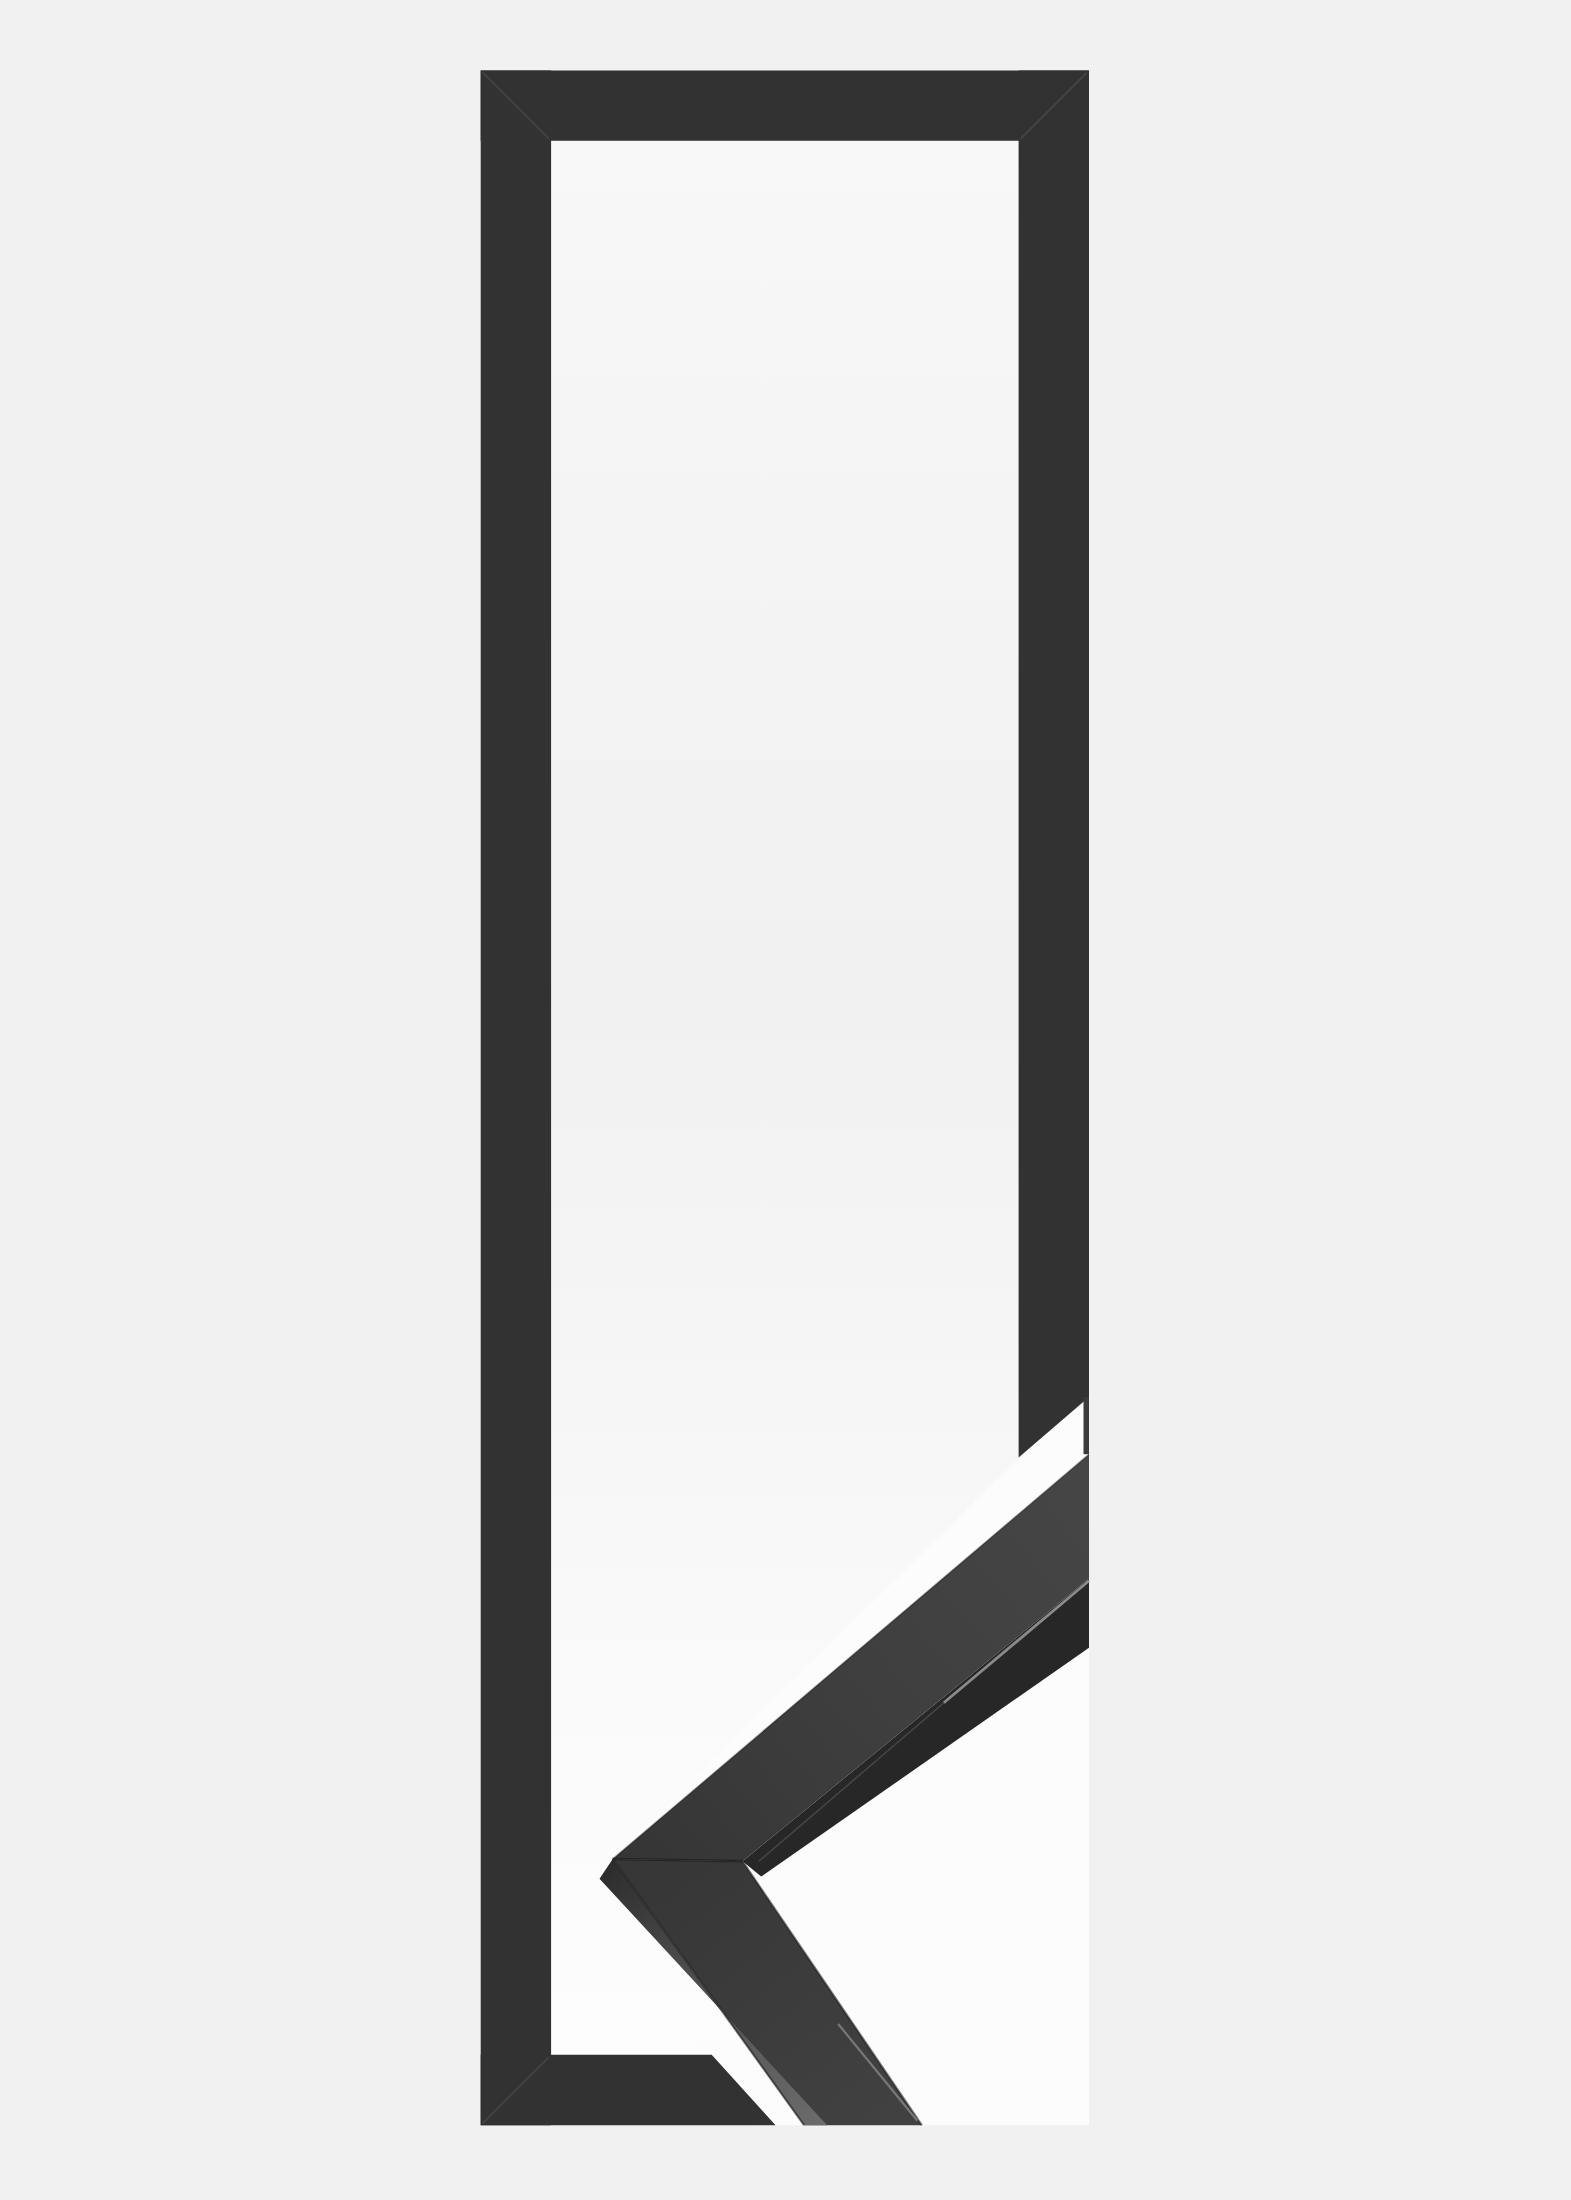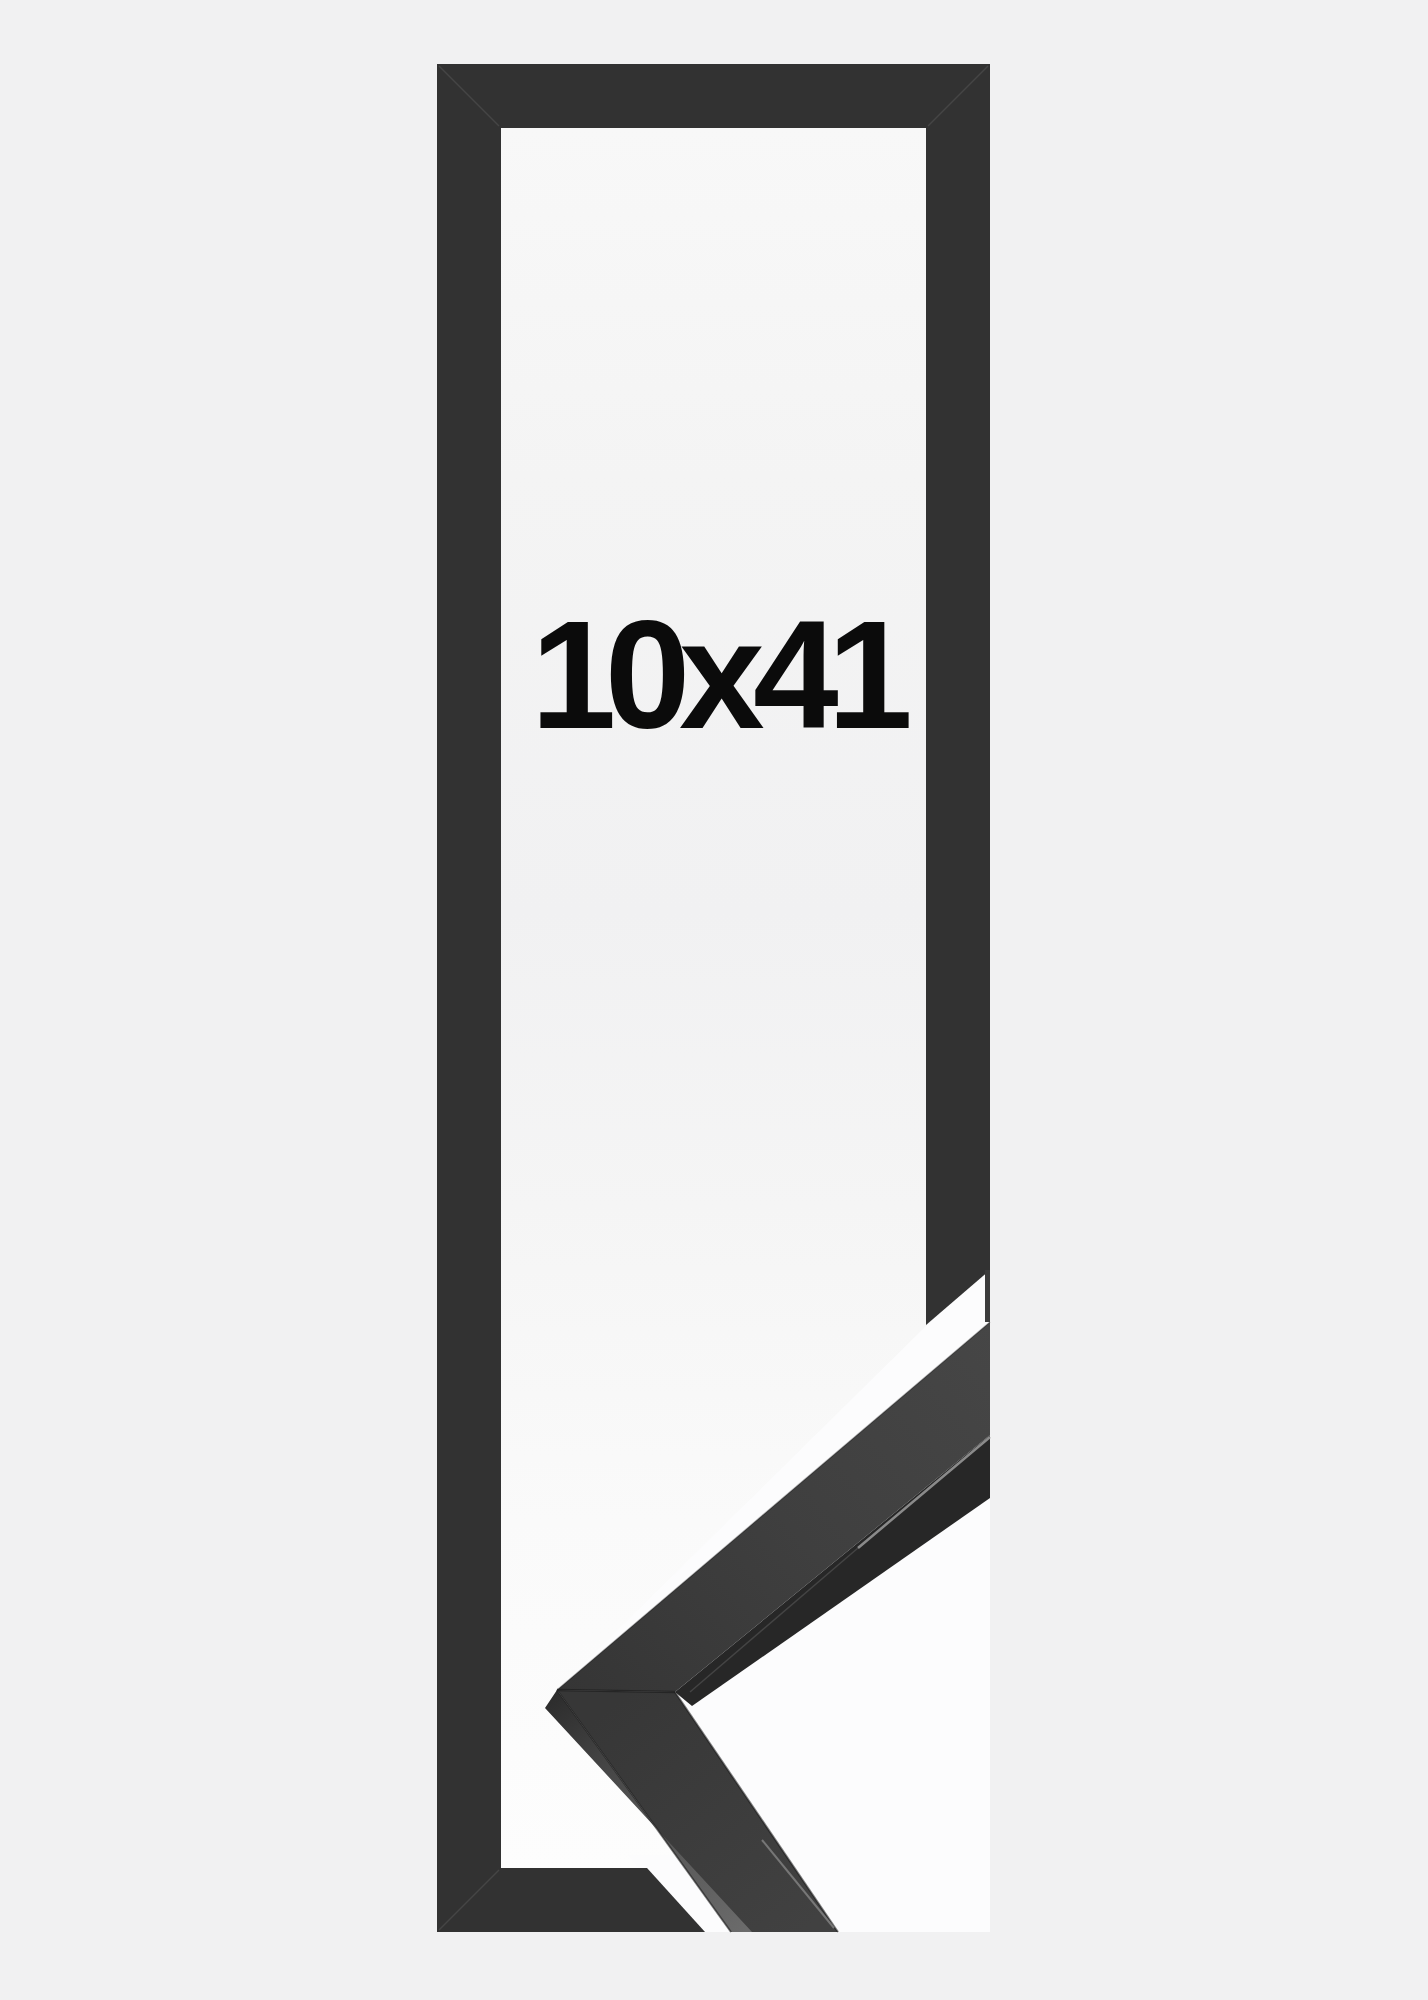--- a/index.html
+++ b/index.html
@@ -98,14 +98,13 @@
       <line x1="557" y1="1690" x2="990" y2="1322" stroke="#000000" stroke-opacity="0.3" stroke-width="1.5"></line>
       <line x1="557" y1="1690" x2="675" y2="1692" stroke="#1e1e1e" stroke-opacity="0.7" stroke-width="2.5"></line>
       <line x1="557" y1="1690" x2="731" y2="1932" stroke="#202020" stroke-opacity="0.6" stroke-width="2"></line>
       <line x1="675" y1="1692" x2="838" y2="1932" stroke="#181818" stroke-opacity="0.55" stroke-width="2"></line>
       <line x1="990" y1="1437" x2="858" y2="1548" stroke="#9c9c9c" stroke-opacity="0.85" stroke-width="2.5"></line>
       <line x1="858" y1="1548" x2="690" y2="1692" stroke="#9c9c9c" stroke-opacity="0.25" stroke-width="1.5"></line>
       <line x1="762" y1="1840" x2="834" y2="1928" stroke="#8f8f8f" stroke-opacity="0.7" stroke-width="2"></line>
     </g>
   </svg>
 
-  <div class="size-label">10x41</div>
 </div>
 
 </body></html>

